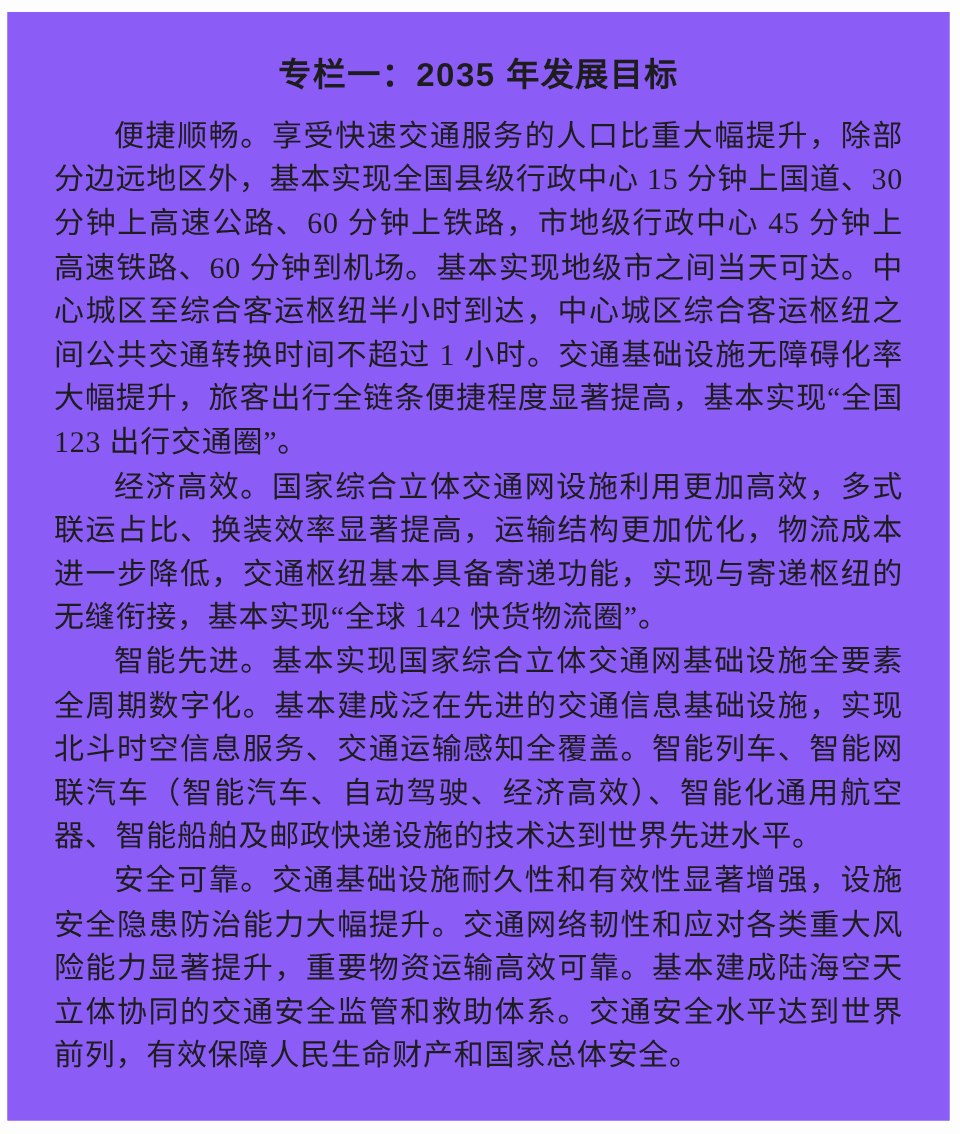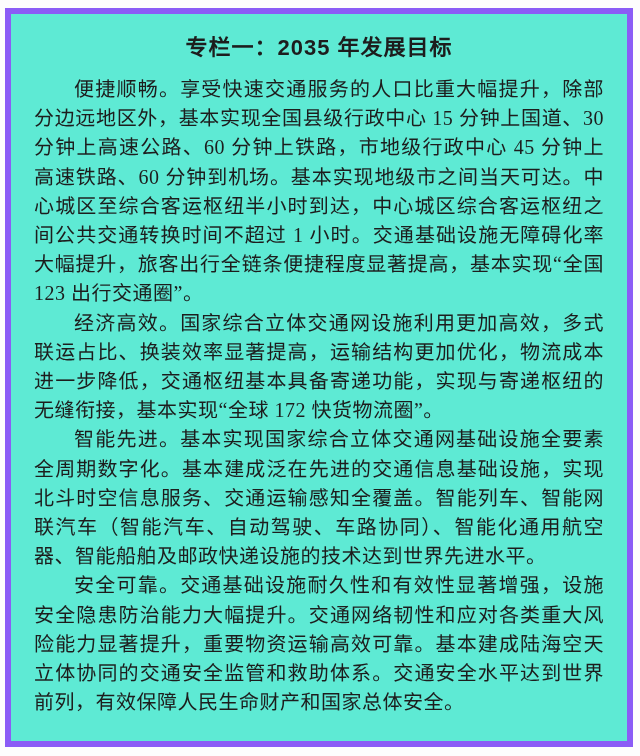--- a/index.html
+++ b/index.html
@@ -13,22 +13,22 @@
     position: relative;
     overflow: hidden;
     font-family: "Liberation Serif", "DejaVu Serif", serif;
   }
   .panel {
     position: absolute;
     left: 5px;
     top: 8px;
     right: 7px;
     bottom: 9px;
-    border: 6px solid #8b5cf6;
-    background: #5eead4;
+    border: 8px solid #8b5cf6;
+    background: #8b5cf6;
     box-sizing: border-box;
     padding: 20px 23px 0 23px;
   }
   .panel-title {
     text-align: center;
     font-weight: bold;
     font-size: 22px;
     line-height: 28px;
     color: #1d1d1d;
     letter-spacing: 1px;
@@ -47,19 +47,19 @@
   }
 </style>
 </head>
 <body>
 
 <div class="panel">
   <h1 class="panel-title">专栏一：2035 年发展目标</h1>
 
   <p class="paragraph">便捷顺畅。享受快速交通服务的人口比重大幅提升，除部分边远地区外，基本实现全国县级行政中心 15 分钟上国道、30 分钟上高速公路、60 分钟上铁路，市地级行政中心 45 分钟上高速铁路、60 分钟到机场。基本实现地级市之间当天可达。中心城区至综合客运枢纽半小时到达，中心城区综合客运枢纽之间公共交通转换时间不超过 1 小时。交通基础设施无障碍化率大幅提升，旅客出行全链条便捷程度显著提高，基本实现“全国 123 出行交通圈”。</p>
 
-  <p class="paragraph">经济高效。国家综合立体交通网设施利用更加高效，多式联运占比、换装效率显著提高，运输结构更加优化，物流成本进一步降低，交通枢纽基本具备寄递功能，实现与寄递枢纽的无缝衔接，基本实现“全球 172 快货物流圈”。</p>
+  <p class="paragraph">经济高效。国家综合立体交通网设施利用更加高效，多式联运占比、换装效率显著提高，运输结构更加优化，物流成本进一步降低，交通枢纽基本具备寄递功能，实现与寄递枢纽的无缝衔接，基本实现“全球 142 快货物流圈”。</p>
 
 
-  <p class="paragraph">智能先进。基本实现国家综合立体交通网基础设施全要素全周期数字化。基本建成泛在先进的交通信息基础设施，实现北斗时空信息服务、交通运输感知全覆盖。智能列车、智能网联汽车（智能汽车、自动驾驶、车路协同）、智能化通用航空器、智能船舶及邮政快递设施的技术达到世界先进水平。</p>
+  <p class="paragraph">智能先进。基本实现国家综合立体交通网基础设施全要素全周期数字化。基本建成泛在先进的交通信息基础设施，实现北斗时空信息服务、交通运输感知全覆盖。智能列车、智能网联汽车（智能汽车、自动驾驶、经济高效）、智能化通用航空器、智能船舶及邮政快递设施的技术达到世界先进水平。</p>
 
   <p class="paragraph">安全可靠。交通基础设施耐久性和有效性显著增强，设施安全隐患防治能力大幅提升。交通网络韧性和应对各类重大风险能力显著提升，重要物资运输高效可靠。基本建成陆海空天立体协同的交通安全监管和救助体系。交通安全水平达到世界前列，有效保障人民生命财产和国家总体安全。</p>
 </div>
 
 </body></html>

